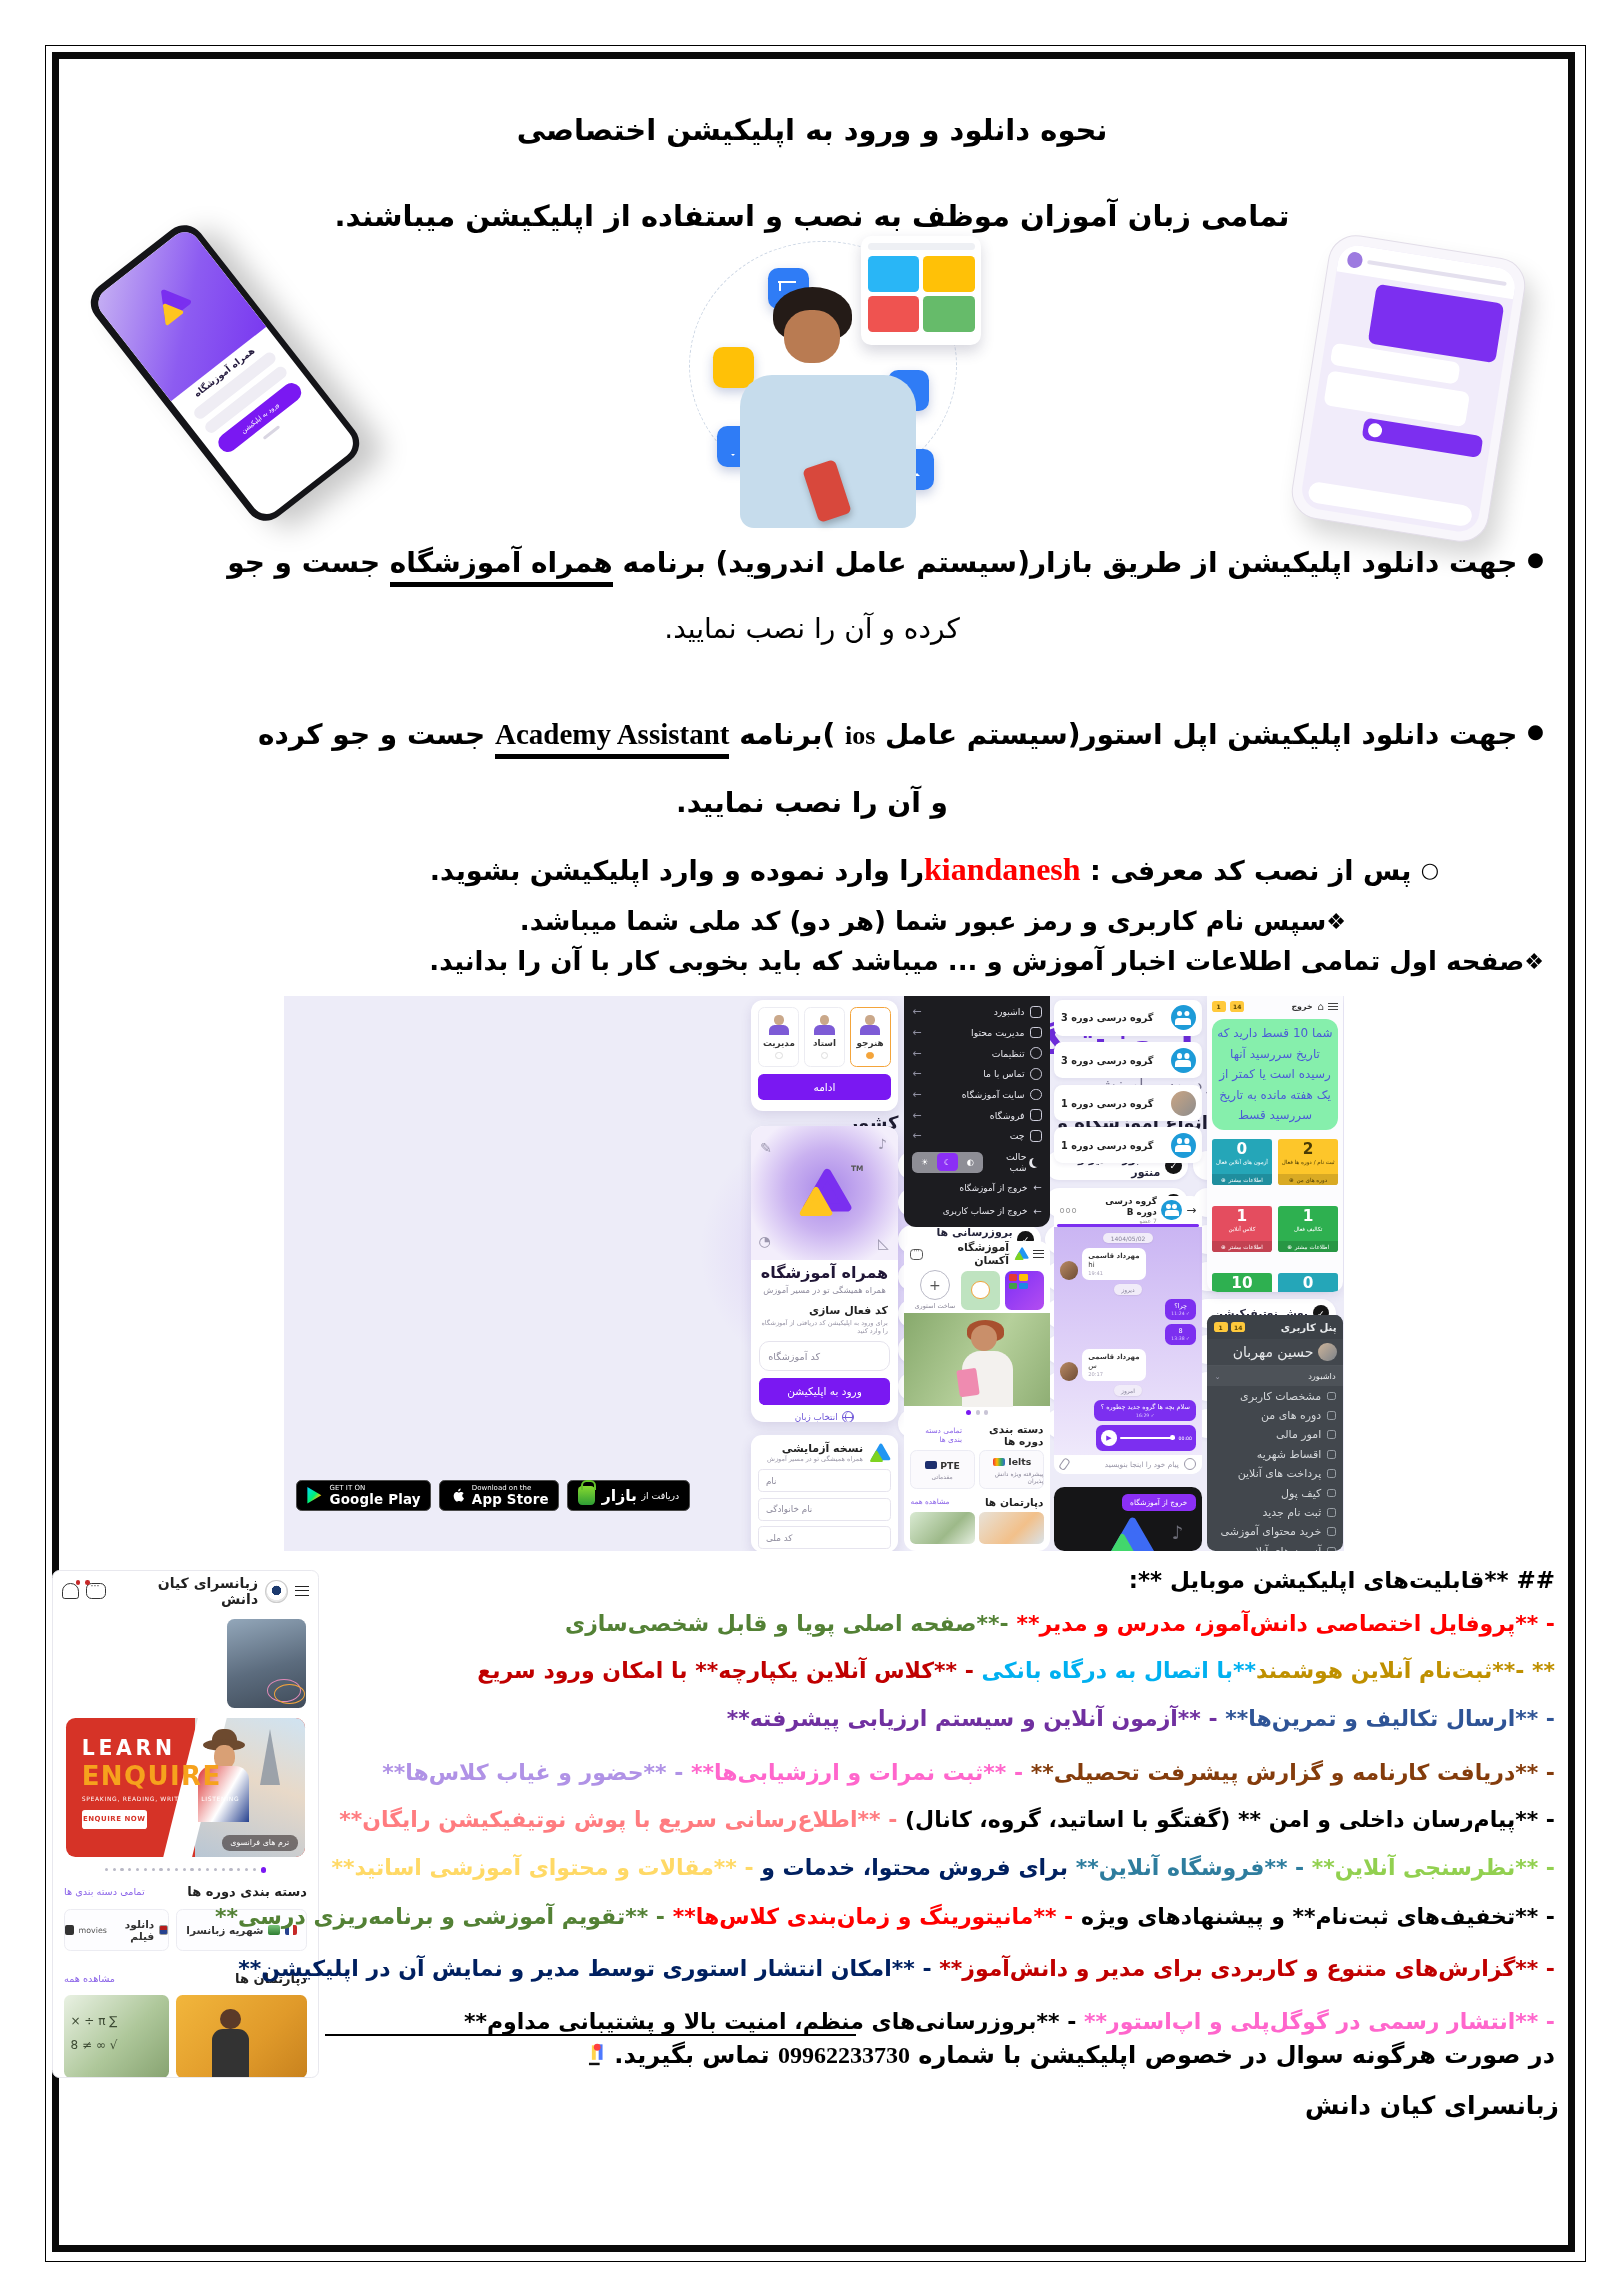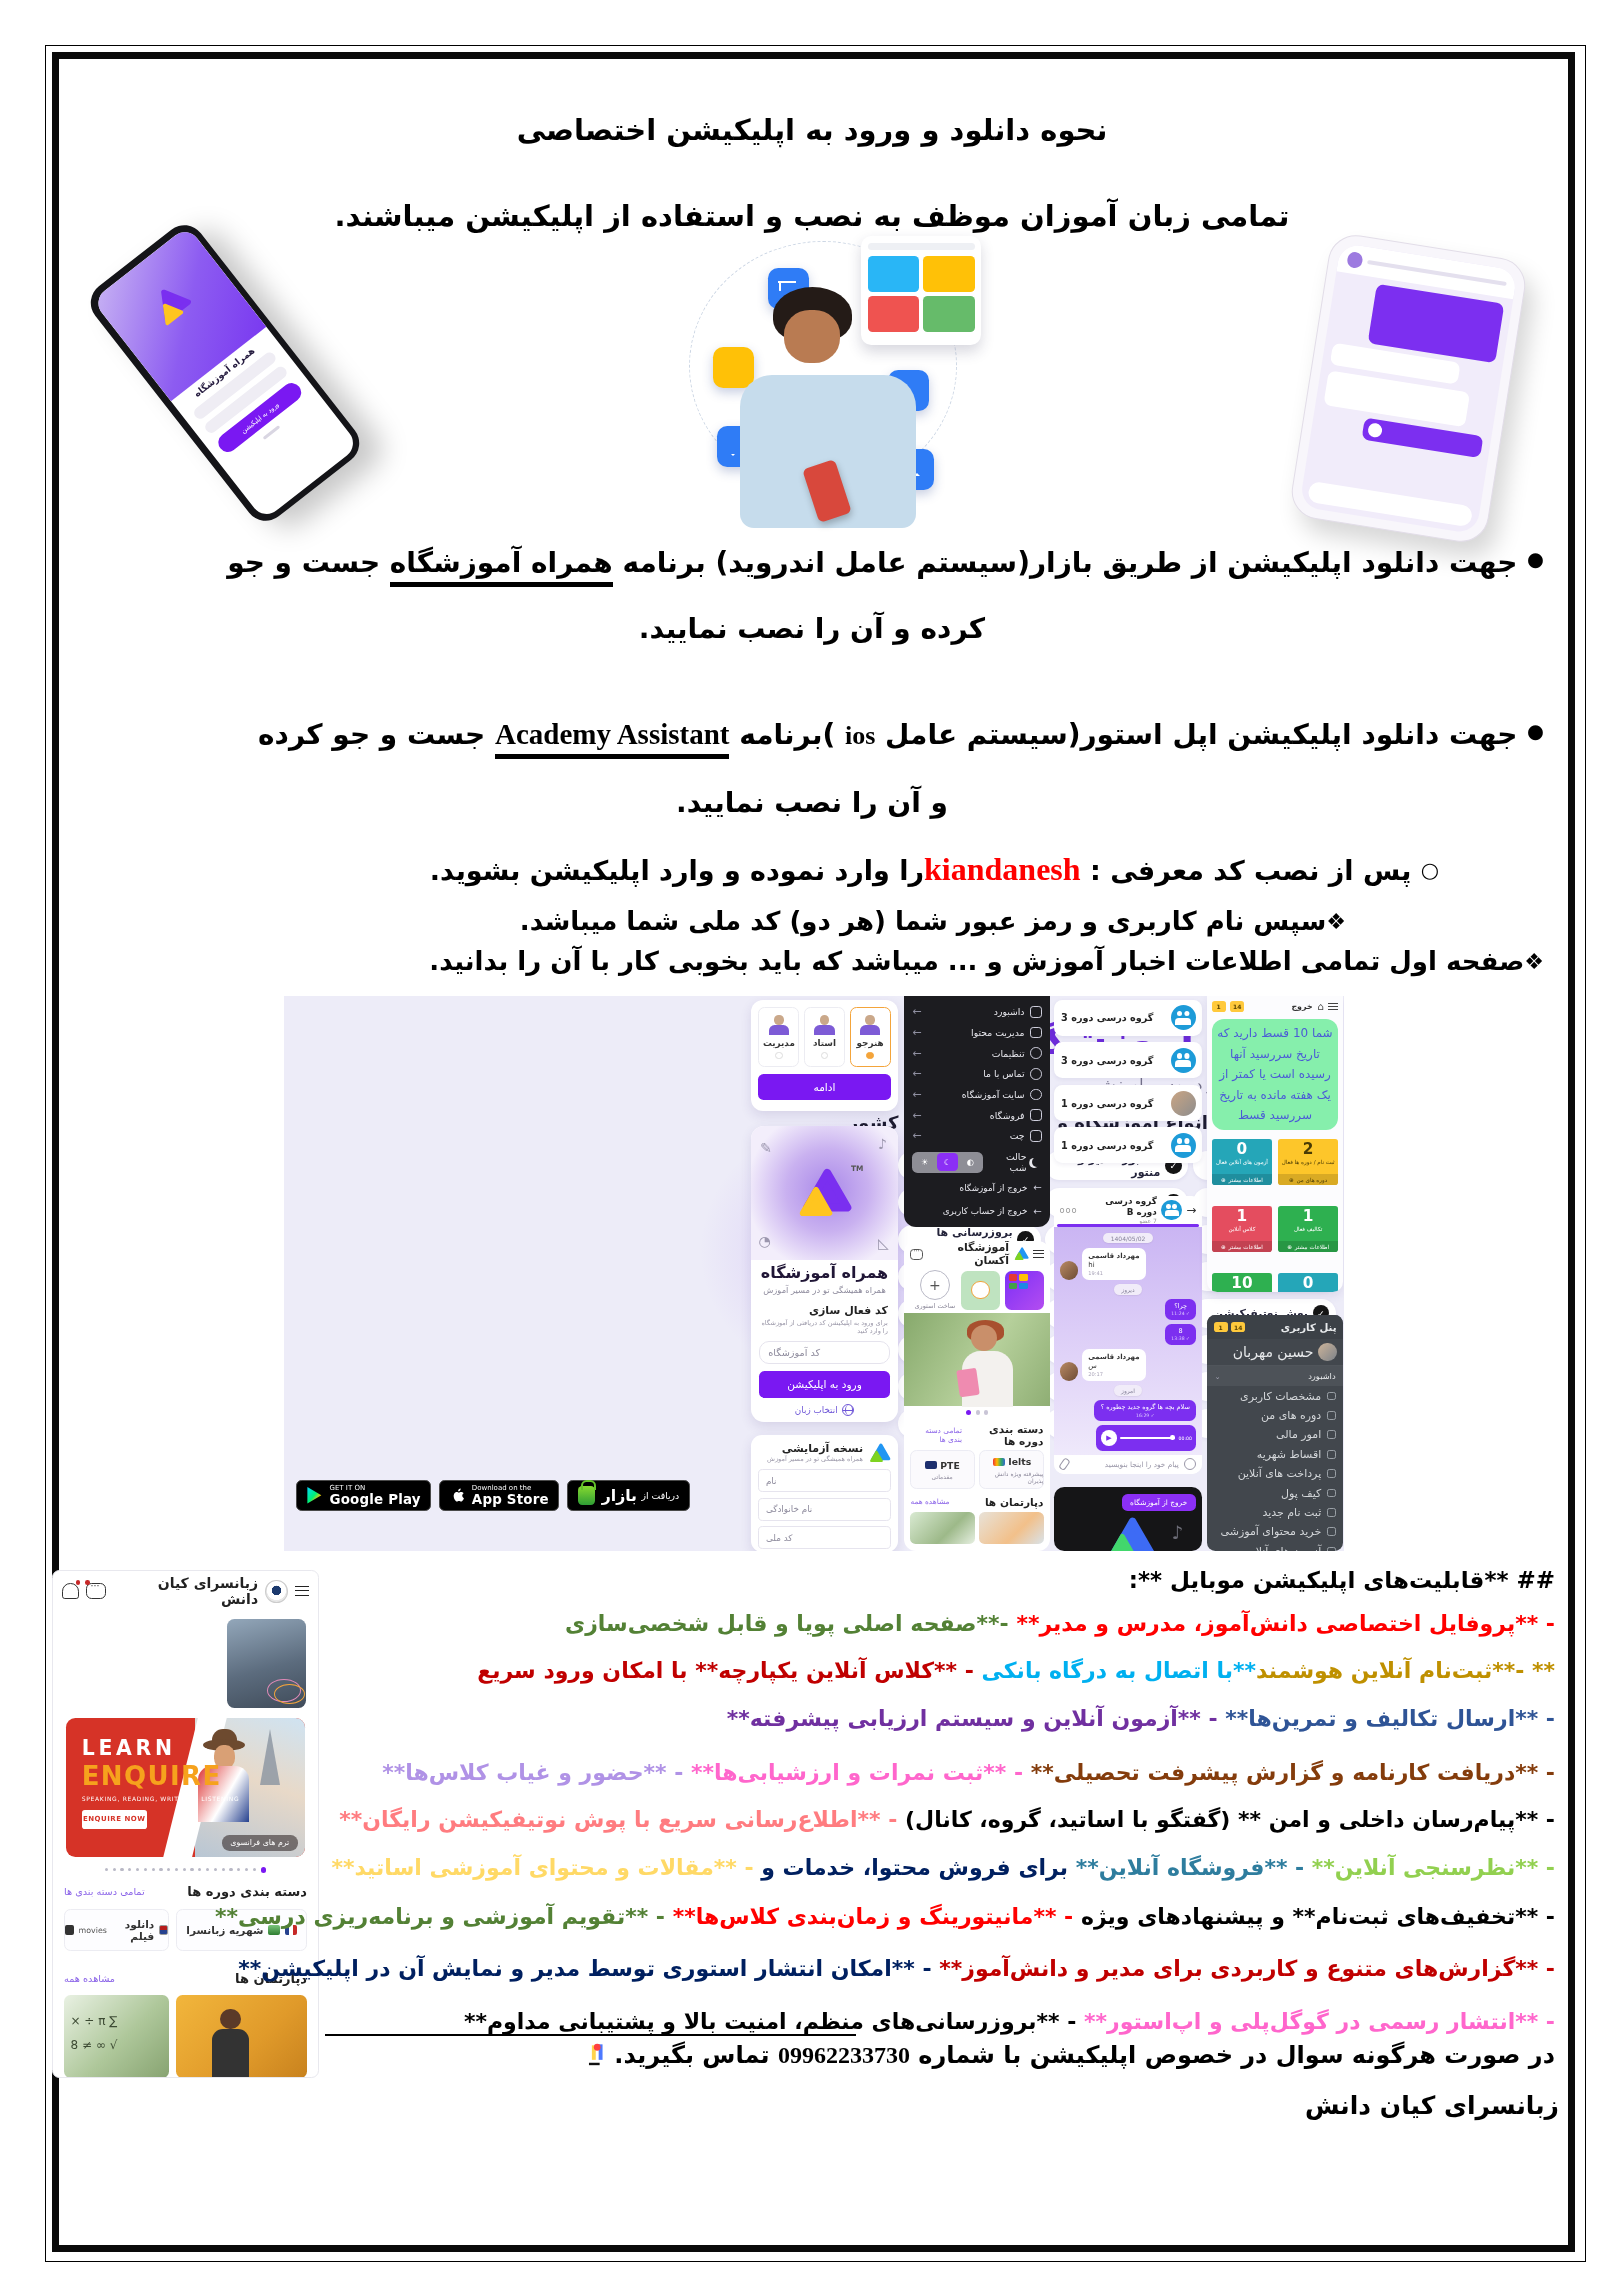--- a/index.html
+++ b/index.html
@@ -62,21 +62,21 @@
 .bubP{background:#7c2ff0;height:60px;margin-left:42px}
 .bubW{background:#fff;height:22px;margin-right:42px}
 .bubW2{background:#fff;height:35px;margin-right:28px}
 .bubV{background:#7c2ff0;height:22px;margin-left:51px;display:flex;align-items:center;padding:0 4.6px}
 .bubV i{width:14px;height:14px;border-radius:50%;background:#fff}
 .phRin{position:absolute;left:6.5px;right:6.5px;bottom:5.6px;height:21px;background:#fff;border-radius:10.6px}
 
 
 .bl{font-weight:700;color:#000;direction:rtl;text-align:right}
 .b1{top:546px;right:80px;left:176px;font-size:28px}
-.b1b{top:612px;left:0;width:100%;text-align:center;font-size:28px;font-weight:700;direction:rtl}
+.b1b{top:612px;left:0;width:100%;text-align:center;font-size:28px;font-weight:400;direction:rtl}
 .b2{top:718px;right:80px;left:120px;font-size:28px}
 .b2b{top:786px;left:0;width:100%;text-align:center;font-size:28px;font-weight:700;direction:rtl}
 .bc{top:851px;right:185px;left:120px;font-size:27px}
 .dd1{top:906px;right:278px;left:120px;font-size:26px}
 .dd2{top:946px;right:80px;left:69px;font-size:26px}
 .mk{font-size:19.4px;vertical-align:6.5px}
 .mkc{font-size:21px;vertical-align:2.8px}
 .mkd{font-size:22px;vertical-align:0.9px}
 .und{border-bottom:5.6px solid #000;padding-bottom:2.8px}
 .lat{font-family:"Liberation Serif",serif;direction:ltr;display:inline-block}
@@ -113,21 +113,21 @@
 .contBtn{margin-top:6.5px;height:26px;background:#7a18f2;border-radius:5.6px;color:#fff;display:flex;align-items:center;justify-content:center;font-size:10.6px}
 .actCard{left:467px;top:130px;width:147px;height:296px;background:#fff;border-radius:13px;box-shadow:0 4.6px 12px rgba(60,40,120,.12);overflow:hidden}
 .actArt{height:134px;background:radial-gradient(circle at 52% 48%,#a988e9 0%,#c9b1f0 40%,#f3eefb 78%);position:relative}
 .actLogo{position:absolute;left:50%;top:50%;transform:translate(-50%,-50%);width:56px;height:56px}
 .actTm{position:absolute;left:68%;top:28%;font-size:7.4px;color:#555;font-weight:700}
 .dood{position:absolute;color:#9b96ad;font-size:14px}
 .actTitle{text-align:center;font-size:16px;font-weight:700;color:#201636;margin-top:2.8px;direction:rtl}
 .actSub{text-align:center;font-size:8.3px;color:#8d8a9c;margin-top:2.8px;direction:rtl}
 .actHead{font-size:11px;font-weight:700;color:#222;text-align:right;margin:9.3px 10.2px 1.9px;direction:rtl}
 .actHelp{font-size:6.5px;color:#9a97a8;text-align:right;margin:0 10.2px;direction:rtl}
-.actInput{margin:6.5px 8.3px 0;height:23px;border:0.9px solid #e5e3ed;border-radius:10px;display:flex;align-items:center;justify-content:flex-end;padding:0 8px;color:#8d8a9c;font-size:9.7px;direction:rtl}
+.actInput{margin:6.5px 8.3px 0;height:30px;border:0.9px solid #e5e3ed;border-radius:10px;display:flex;align-items:center;justify-content:flex-end;padding:0 8px;color:#8d8a9c;font-size:9.7px;direction:rtl}
 .actBtn{margin:6.5px 8.3px 0;height:27px;background:#7a18f2;border-radius:5.6px;color:#fff;display:flex;align-items:center;justify-content:center;font-size:10.6px}
 .actLang{display:flex;align-items:center;justify-content:center;gap:4.6px;margin-top:6.5px;color:#6f57d8;font-size:8.8px;direction:rtl}
 .glb{width:12px;height:12px;border:0.9px solid #6f57d8;border-radius:50%;position:relative}
 .glb::before{content:"";position:absolute;left:50%;top:0;bottom:0;width:5.6px;margin-left:-2.8px;border:0.9px solid #6f57d8;border-top:none;border-bottom:none;border-radius:50%}
 .glb::after{content:"";position:absolute;top:50%;left:0;right:0;height:0;border-top:0.9px solid #6f57d8}
 .trialCard{left:467px;top:439px;width:147px;height:117px;background:#fff;border-radius:11px;box-shadow:0 4.6px 12px rgba(60,40,120,.12);padding:6.5px 7.4px}
 .trh{display:flex;align-items:center;gap:5.6px;direction:rtl}
 .trlogo{width:22px;height:22px}
 .trt{font-size:11px;font-weight:700;color:#222}
 .trs{font-size:6.5px;color:#9a97a8}

